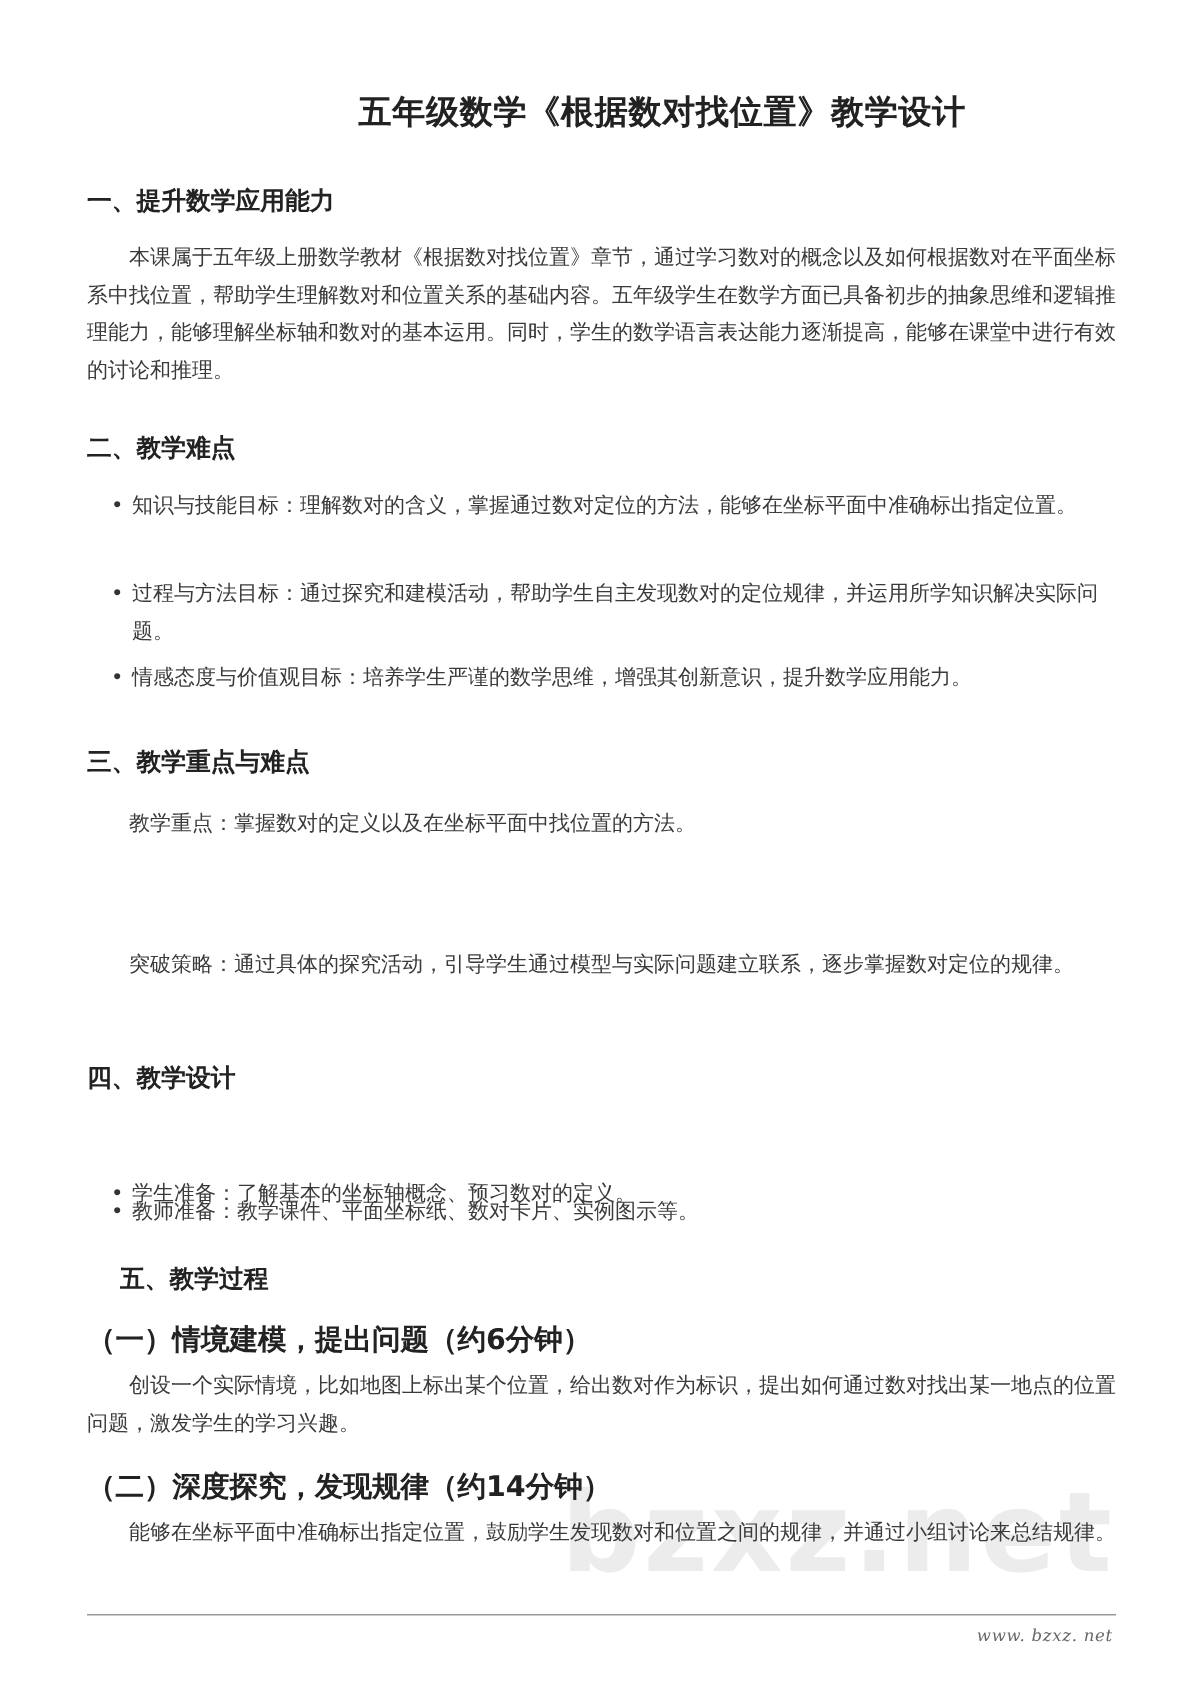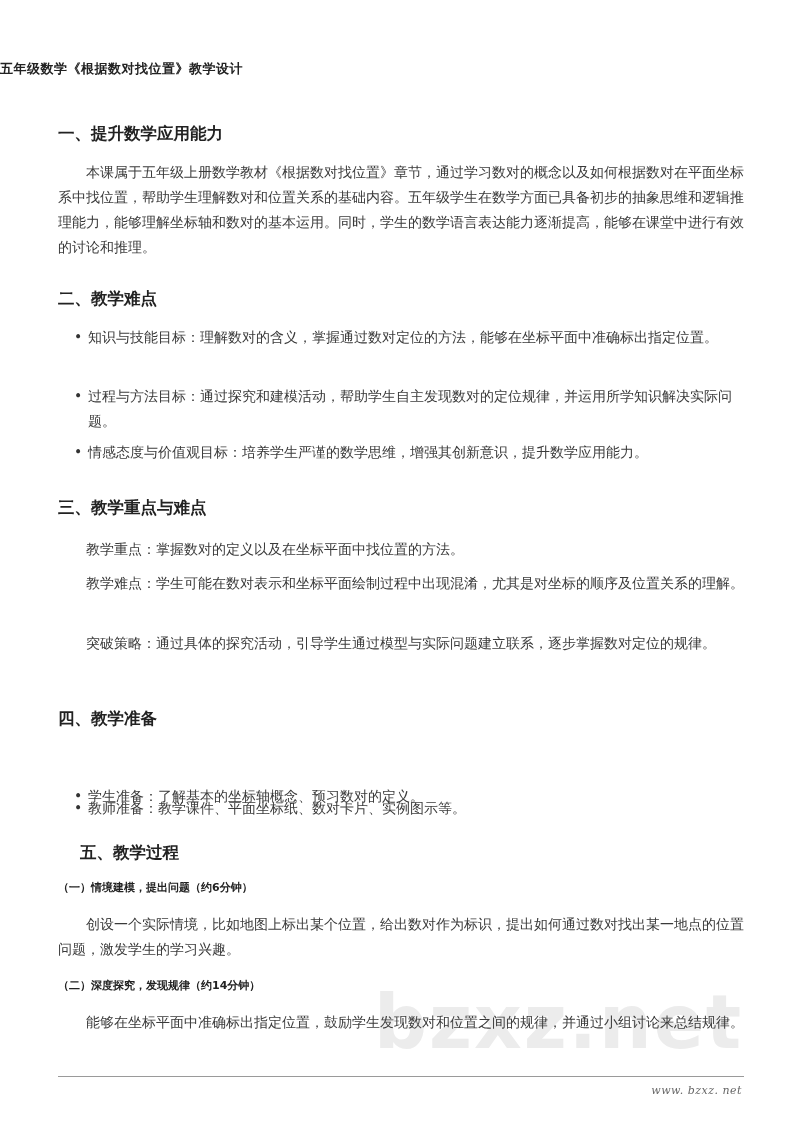--- a/index.html
+++ b/index.html
@@ -1,22 +1,22 @@
 <!DOCTYPE html>
 <html><head>
 <meta charset="utf-8">
 <style>
   html, body { margin: 0; padding: 0; background: #ffffff; }
   body { width: 800px; height: 1130px; position: relative; overflow: hidden;
          font-family: "DejaVu Serif", "Liberation Serif", serif; color: #333; }
   .page { position: absolute; left: 0; top: 0; width: 800px; height: 1130px; }
-  .title { position: absolute; top: 60px; left: 0; width: 644px; text-align: left;
-           font-family: "DejaVu Sans", sans-serif; font-weight: bold; font-size: 13px; color: #222; letter-spacing: 0.5px; }
+  .title { position: absolute; top: 60px; left: 0; width: 644px; text-align: right;
+           font-family: "DejaVu Sans", sans-serif; font-weight: bold; font-size: 22px; color: #222; letter-spacing: 0.5px; }
   .h2 { position: absolute; left: 58px; font-family: "DejaVu Sans", sans-serif; font-weight: bold; font-size: 16.5px; color: #222; }
-  .h3 { position: absolute; left: 58px; font-family: "DejaVu Sans", sans-serif; font-weight: bold; font-size: 11px; color: #222; }
+  .h3 { position: absolute; left: 58px; font-family: "DejaVu Sans", sans-serif; font-weight: bold; font-size: 19px; color: #222; }
   .para { position: absolute; left: 58px; width: 686px; font-size: 14px; line-height: 25px; color: #3a3a3a;
           text-indent: 28px; text-align: justify; }
   .bullet { position: absolute; left: 88px; width: 656px; font-size: 14px; line-height: 25px; color: #3a3a3a; }
   .bullet::before { content: "•"; position: absolute; left: -14px; top: 0; color: #333; }
   .rule { position: absolute; left: 58px; top: 1076px; width: 686px; height: 0; border-top: 1.5px solid #9a9a9a; }
   .footer { position: absolute; right: 58px; top: 1084px; font-family: "DejaVu Serif", serif; font-style: italic;
             font-size: 11px; color: #666; letter-spacing: 0.5px; }
   .watermark { position: absolute; left: 374px; top: 985px; font-family: "DejaVu Sans", sans-serif; font-weight: bold;
                font-size: 74px; color: #ececec; letter-spacing: 2px; z-index: 0; line-height: 1; }
   .fg { z-index: 1; }
@@ -32,24 +32,23 @@
   <div class="h2 fg" style="top:123px;">一、提升数学应用能力</div>
   <div class="para fg" style="top:160px;">本课属于五年级上册数学教材《根据数对找位置》章节，通过学习数对的概念以及如何根据数对在平面坐标系中找位置，帮助学生理解数对和位置关系的基础内容。五年级学生在数学方面已具备初步的抽象思维和逻辑推理能力，能够理解坐标轴和数对的基本运用。同时，学生的数学语言表达能力逐渐提高，能够在课堂中进行有效的讨论和推理。</div>
 
   <div class="h2 fg" style="top:288px;">二、教学难点</div>
   <div class="bullet fg" style="top:325px;">知识与技能目标：理解数对的含义，掌握通过数对定位的方法，能够在坐标平面中准确标出指定位置。</div>
   <div class="bullet fg" style="top:440px;">情感态度与价值观目标：培养学生严谨的数学思维，增强其创新意识，提升数学应用能力。</div>
   <div class="bullet fg" style="top:384px;">过程与方法目标：通过探究和建模活动，帮助学生自主发现数对的定位规律，并运用所学知识解决实际问题。</div>
 
   <div class="h2 fg" style="top:497px;">三、教学重点与难点</div>
   <div class="para fg" style="top:537px;">教学重点：掌握数对的定义以及在坐标平面中找位置的方法。</div>
-  <div class="para fg" style="top:571px;">教学难点：学生可能在数对表示和坐标平面绘制过程中出现混淆，尤其是对坐标的顺序及位置关系的理解。</div>
   <div class="para fg" style="top:631px;">突破策略：通过具体的探究活动，引导学生通过模型与实际问题建立联系，逐步掌握数对定位的规律。</div>
 
-  <div class="h2 fg" style="top:708px;">四、教学准备</div>
+  <div class="h2 fg" style="top:708px;">四、教学设计</div>
   <div class="bullet fg" style="top:748px;margin-top:48px;">教师准备：教学课件、平面坐标纸、数对卡片、实例图示等。</div>
   <div class="bullet fg" style="top:784px;">学生准备：了解基本的坐标轴概念、预习数对的定义。</div>
 
   <div class="h2 fg" style="top:842px;margin-left:22px;">五、教学过程</div>
   <div class="h3 fg" style="top:880px;">（一）情境建模，提出问题（约6分钟）</div>
   <div class="para fg" style="top:912px;">创设一个实际情境，比如地图上标出某个位置，给出数对作为标识，提出如何通过数对找出某一地点的位置问题，激发学生的学习兴趣。</div>
   <div class="h3 fg" style="top:978px;">（二）深度探究，发现规律（约14分钟）</div>
   <div class="para fg" style="top:1010px;">能够在坐标平面中准确标出指定位置，鼓励学生发现数对和位置之间的规律，并通过小组讨论来总结规律。</div>
 
   <div class="rule"></div>

